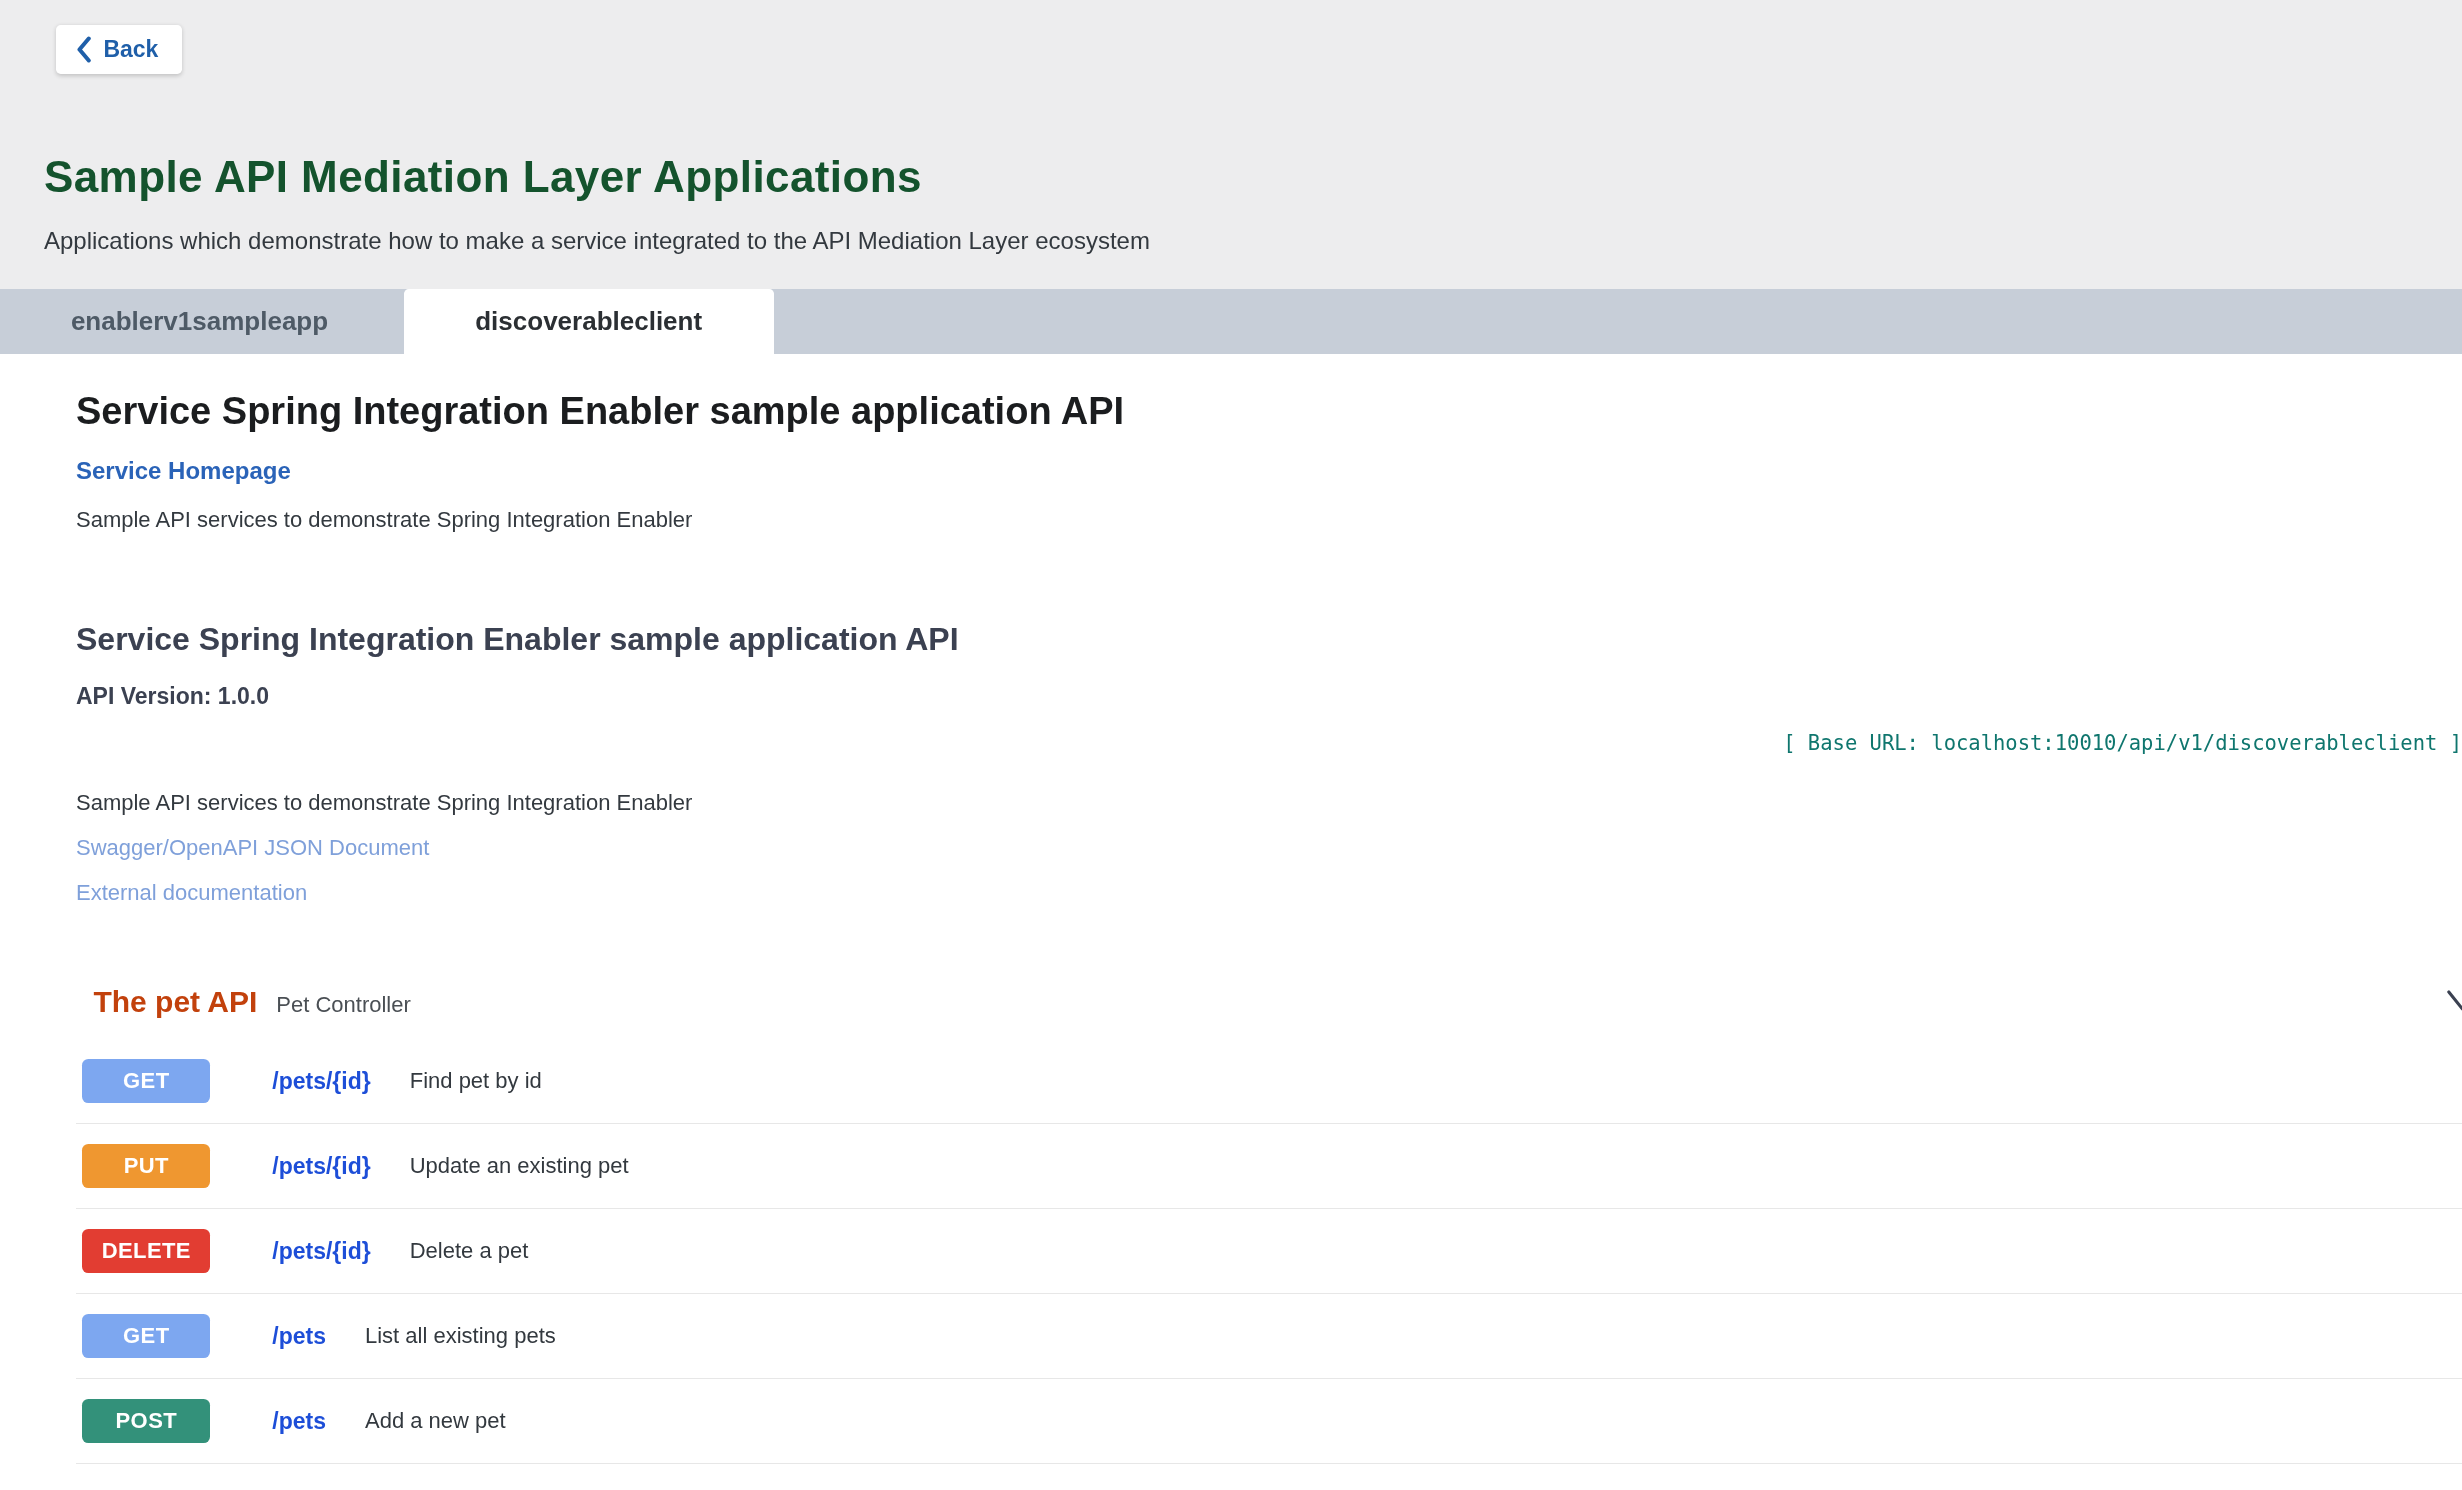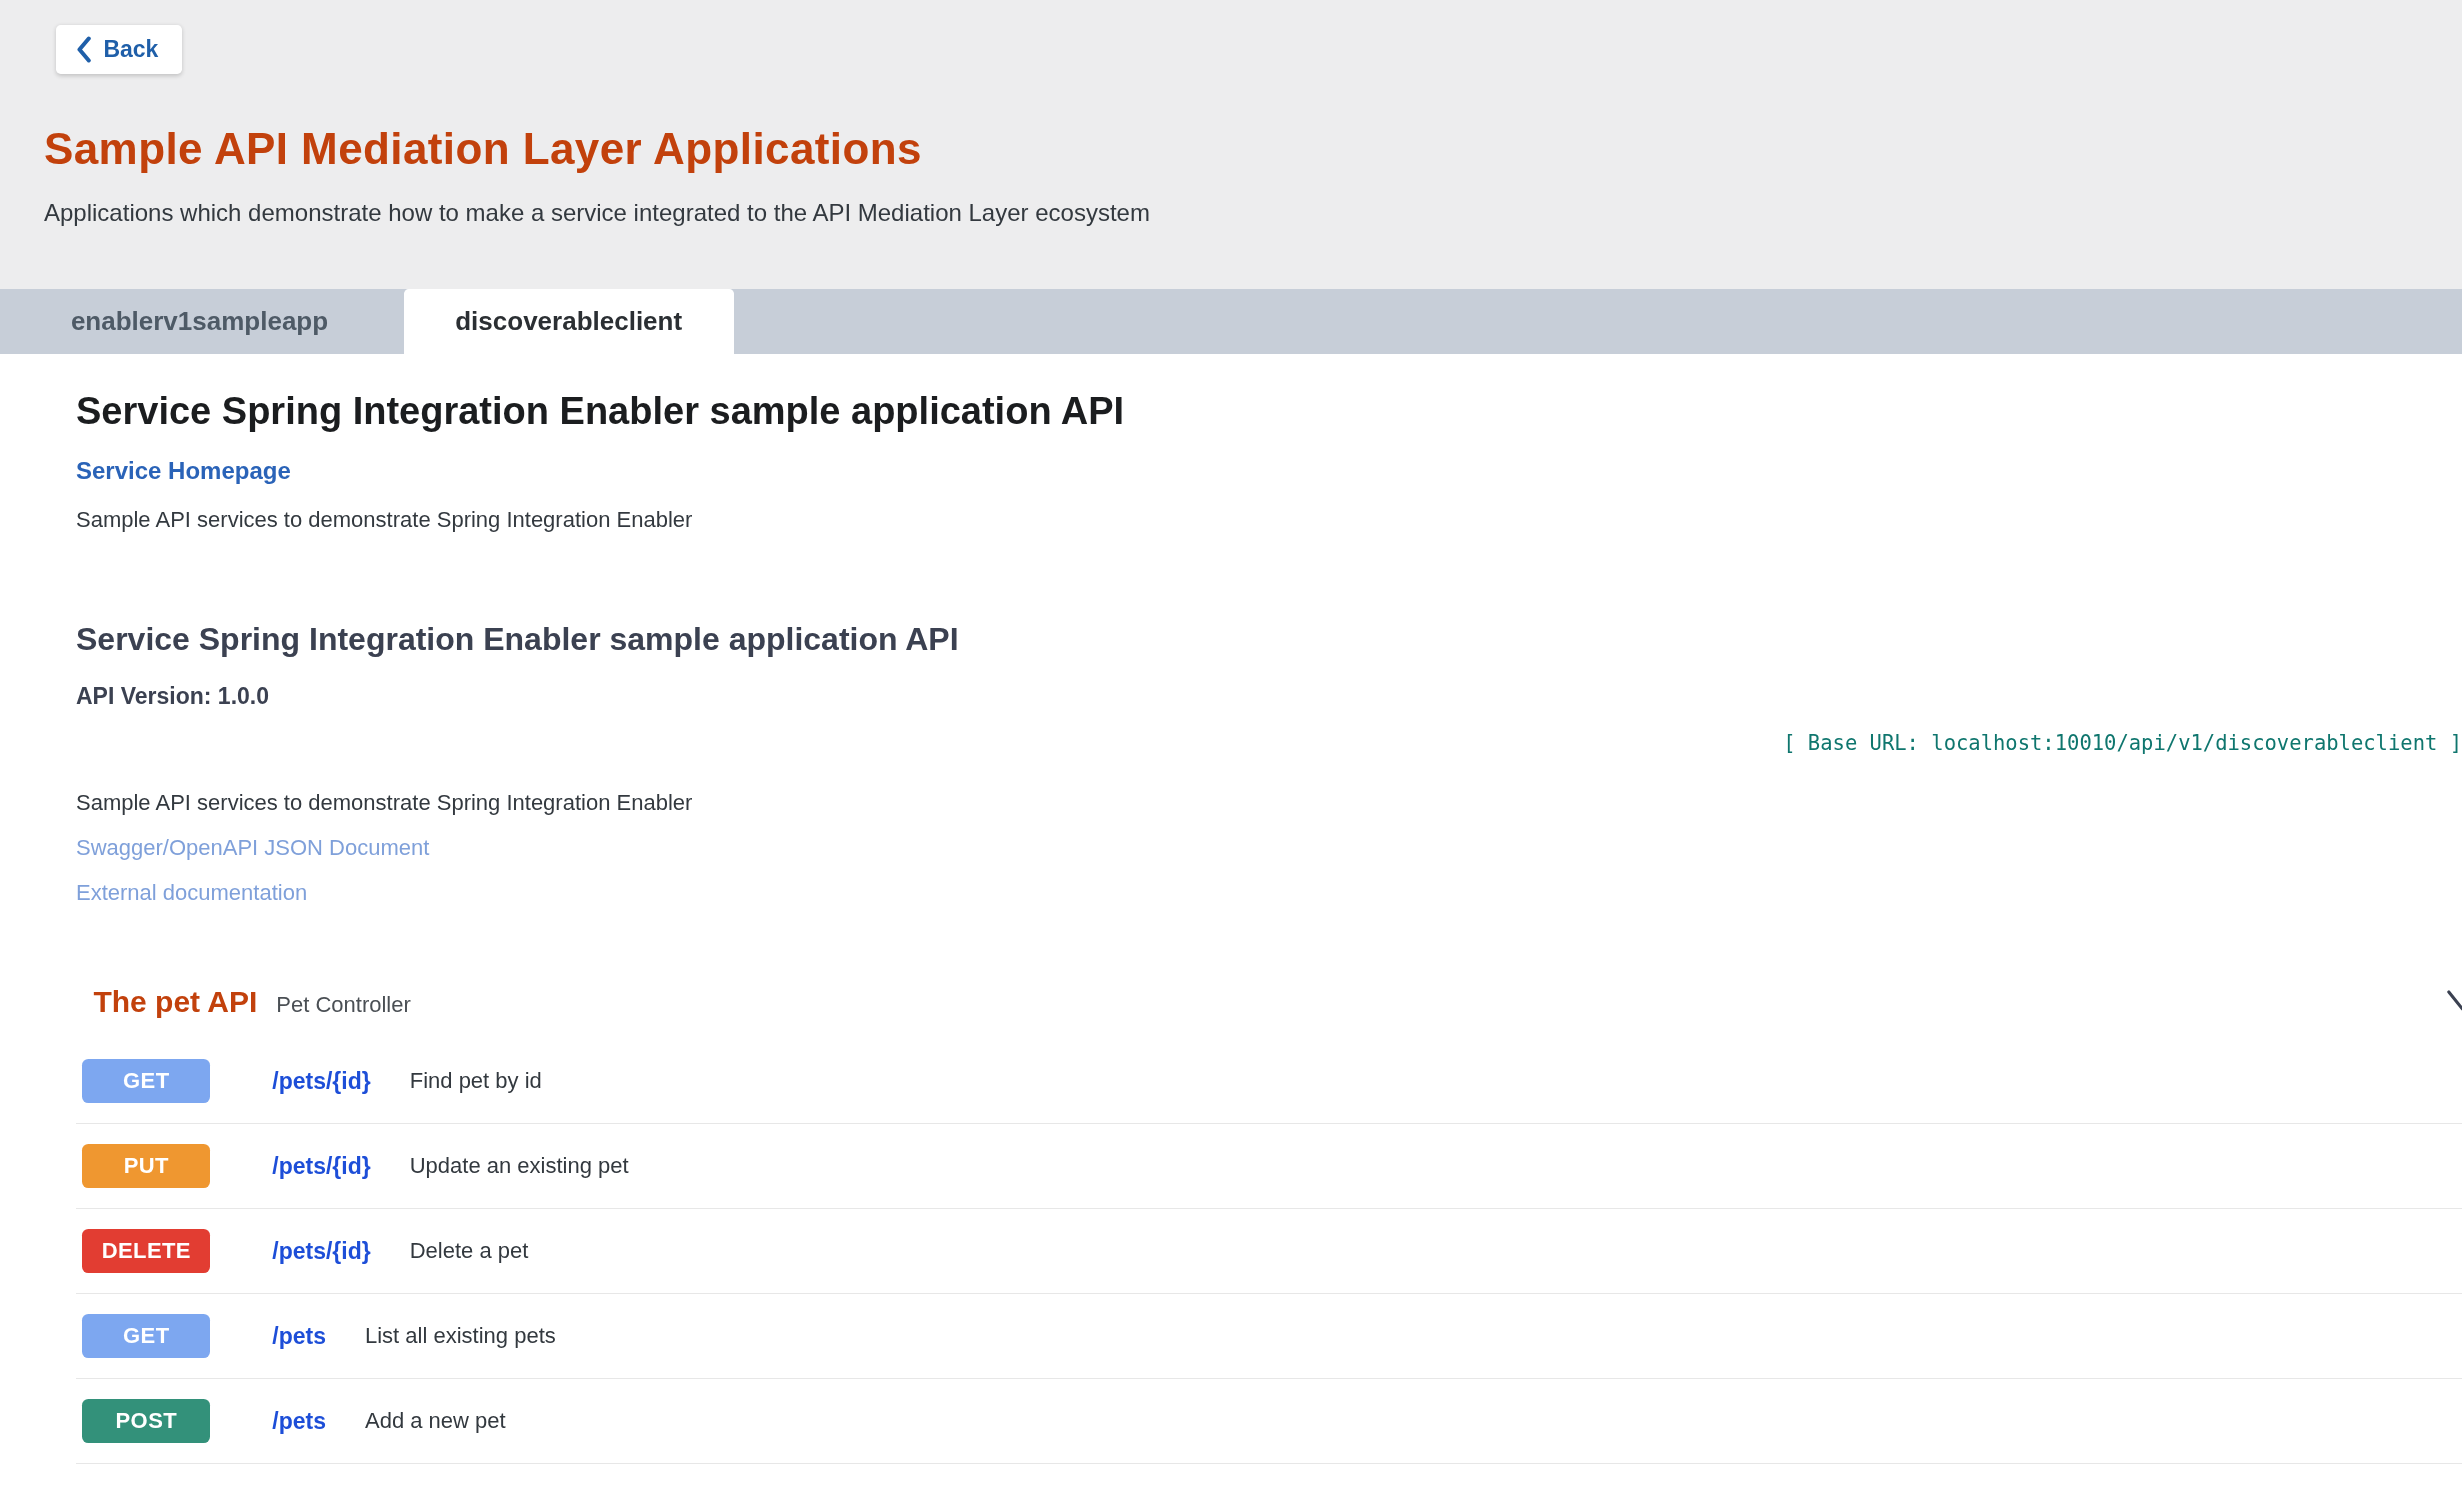--- a/index.html
+++ b/index.html
@@ -24,43 +24,43 @@
     padding:11px 24px 11px 19px;
     box-shadow:0 1.6px 4px rgba(0,0,0,0.18);
     cursor:pointer;
     margin-left:12px;
   }
   .back-btn .chev { display:inline-flex; }
   .back-btn .back-label {
     font-size:23px; font-weight:bold; color:#1f5fa9;
   }
   .hdr-title {
-    margin-top:50px;
-    font-size:44px; font-weight:bold; color:#c2410c;
+    margin-top:78px;
+    font-size:44px; font-weight:bold; color:#14532d;
     letter-spacing:0.4px;
   }
   .hdr-subtitle {
     margin-top:25px;
     font-size:24px; color:#33393f;
   }
 
   
   .tabbar {
     background:#c7ced8;
     height:65px;
     display:flex; align-items:stretch;
   }
   .tab {
     display:flex; align-items:center; justify-content:center;
     font-size:26px; font-weight:bold;
     color:#4e5a66;
     cursor:pointer;
   }
   .tab.t1 { width:399px; }
-  .tab.t2 { width:330px; margin-left:4.7px; }
+  .tab.t2 { width:370px; margin-left:4.7px; }
   .tab.active {
     background:#ffffff;
     color:#2b2f33;
     border-radius:4.7px 4.7px 0 0;
   }
 
   
   .content { padding:36px 0 0 76px; }
 
   .svc-title {

